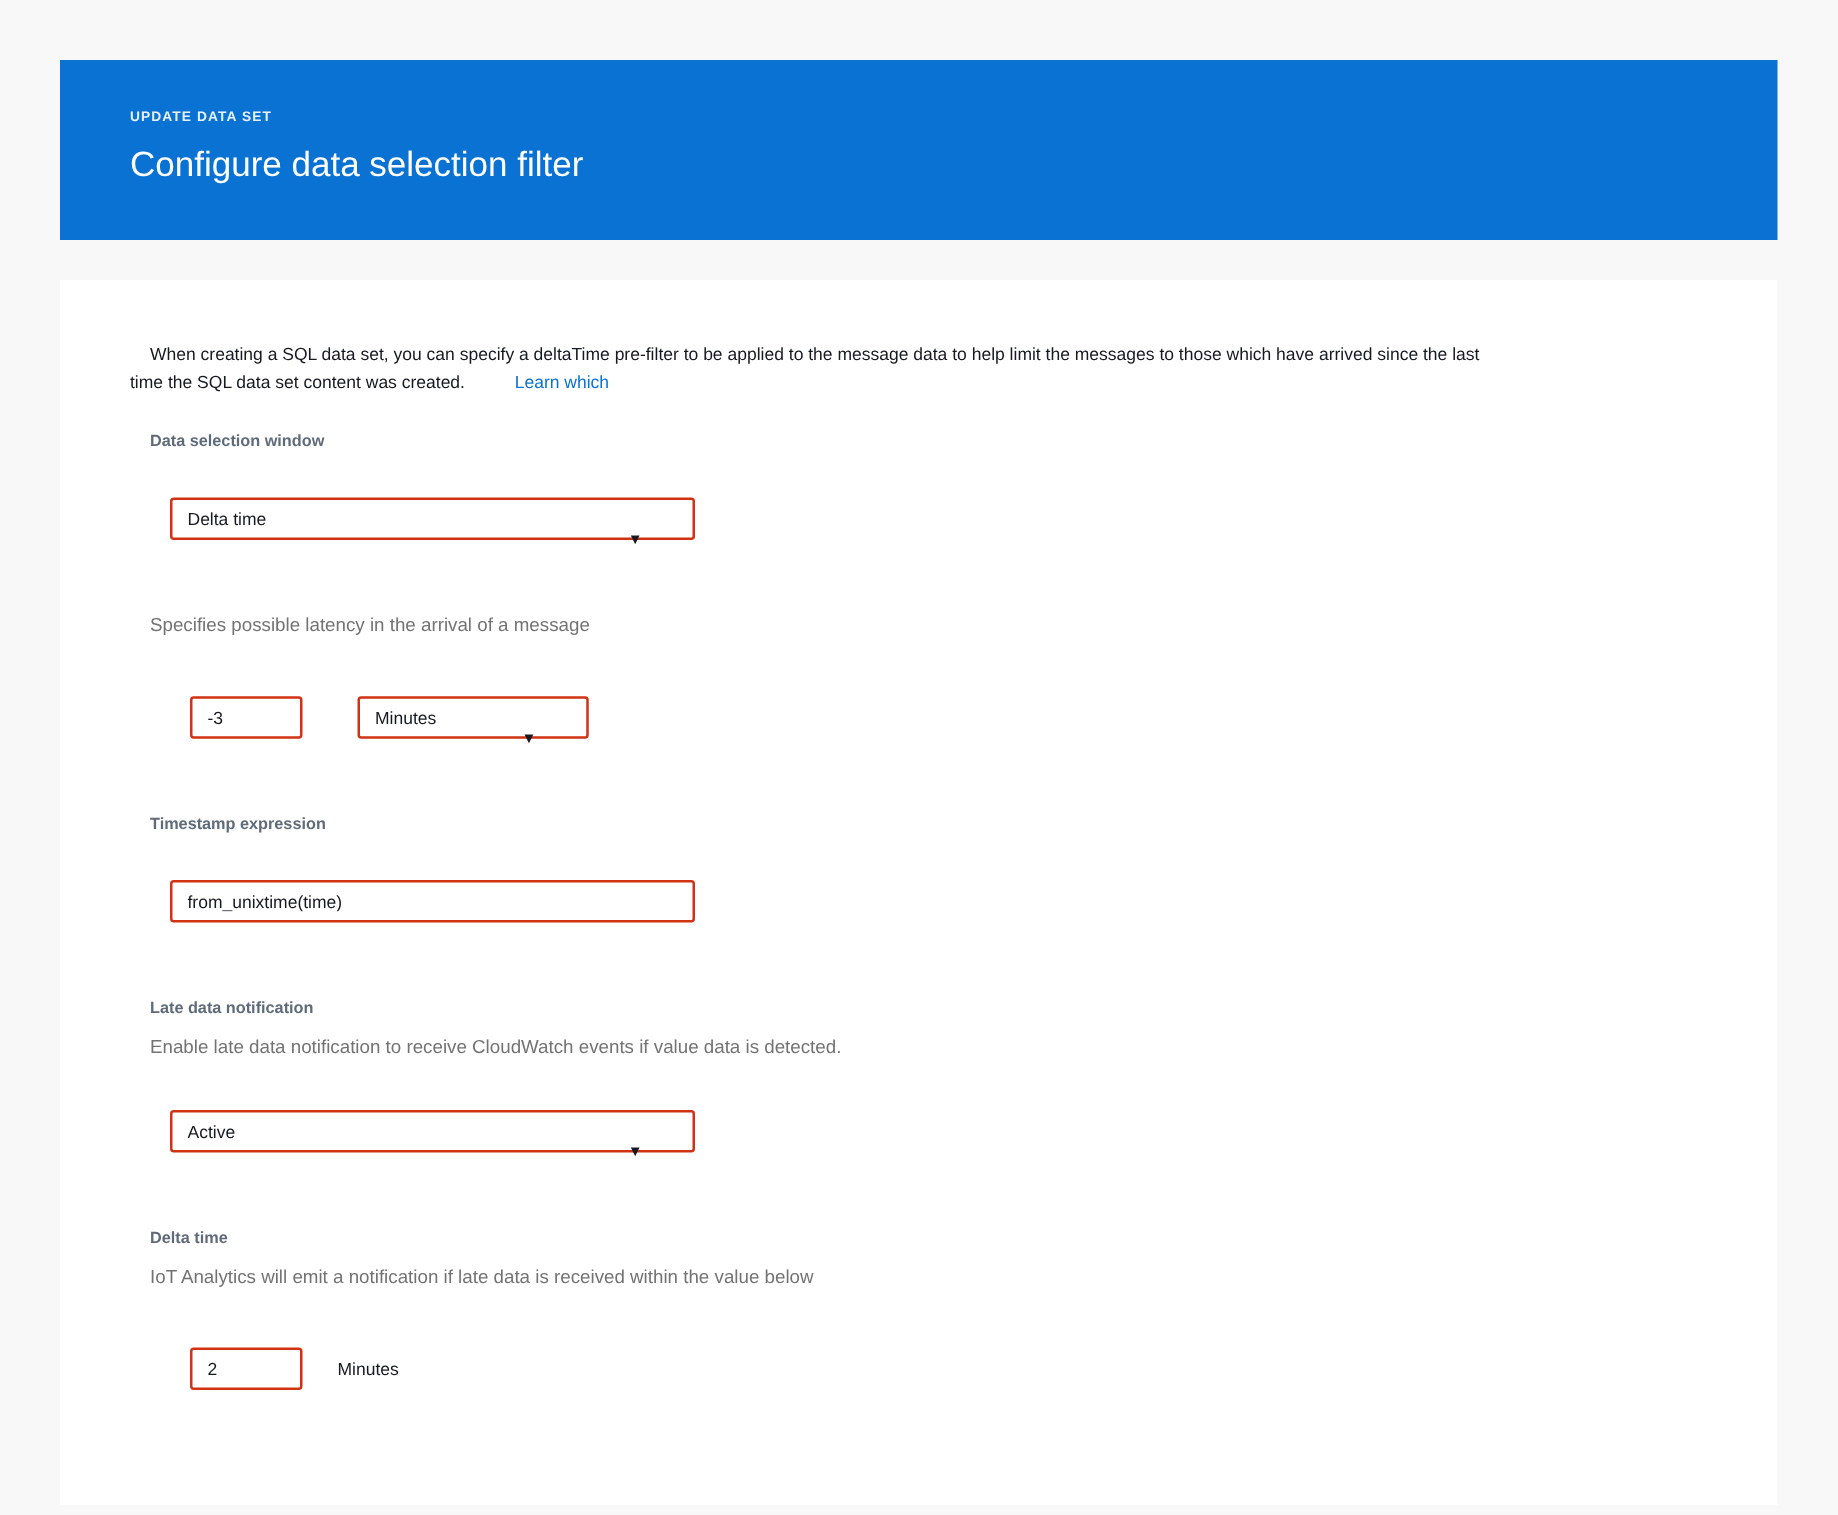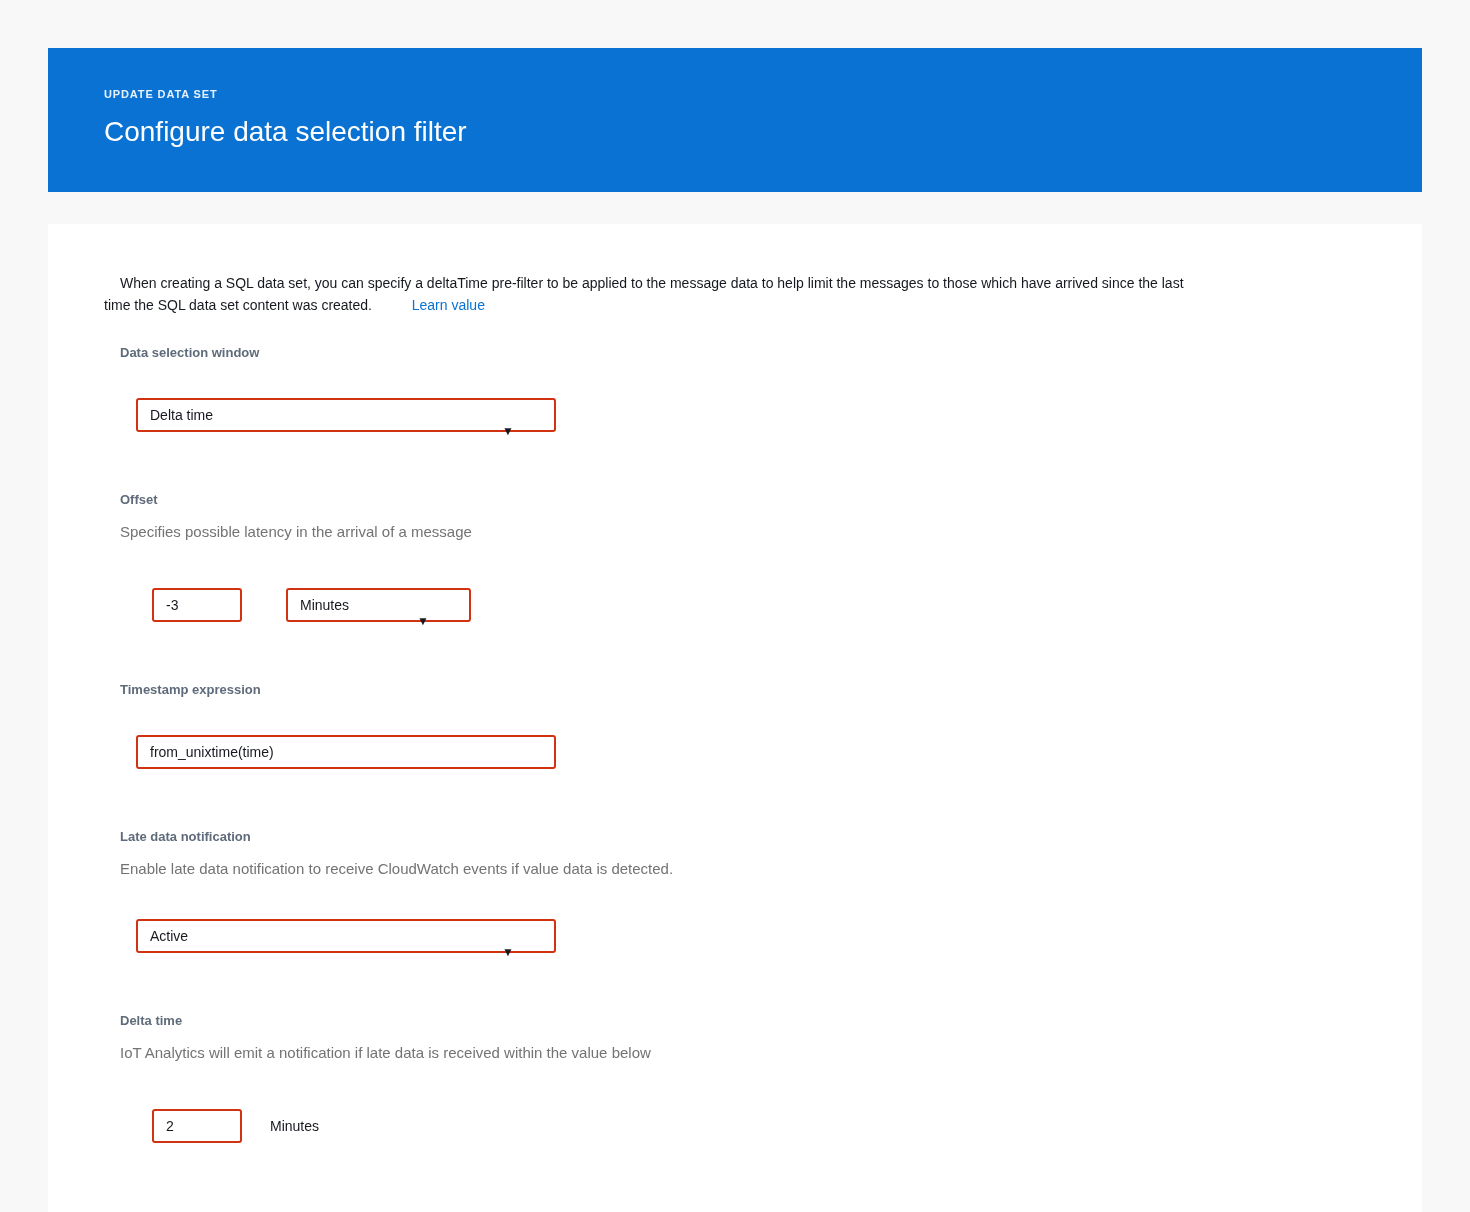--- a/index.html
+++ b/index.html
@@ -191,37 +191,36 @@
 
 <div class="page-header">
   <div class="subtitle">Update Data Set</div>
   <h1>Configure data selection filter</h1>
 </div>
 
 <div class="main-content">
 
   <p class="description">
     <span>When creating a SQL data set, you can specify a deltaTime pre-filter to be applied to the message data to help limit the messages to those which have arrived since the last time the SQL data set content was created.</span>
-    &nbsp;<a href="#">Learn value</a>
+    &nbsp;<a href="#">Learn which</a>
   </p>
 
   <div class="form-section">
     <label class="field-label">Data selection window</label>
     <div class="select-wrapper full-width highlight-border">
       <select class="styled-select">
         <option>Delta time</option>
         <option>None</option>
         <option>Fixed window</option>
       </select>
       <span class="chevron">▼</span>
     </div>
   </div>
 
   <div class="form-section">
-    <label class="field-label">Offset</label>
     <div class="field-hint">Specifies possible latency in the arrival of a message</div>
     <div class="offset-row">
       <div class="input-wrapper small-width highlight-border">
         <input type="text" class="text-input" value="-3" style="">
       </div>
       <div class="select-wrapper medium-width highlight-border">
         <select class="styled-select">
           <option>Minutes</option>
           <option>Seconds</option>
           <option>Hours</option>

